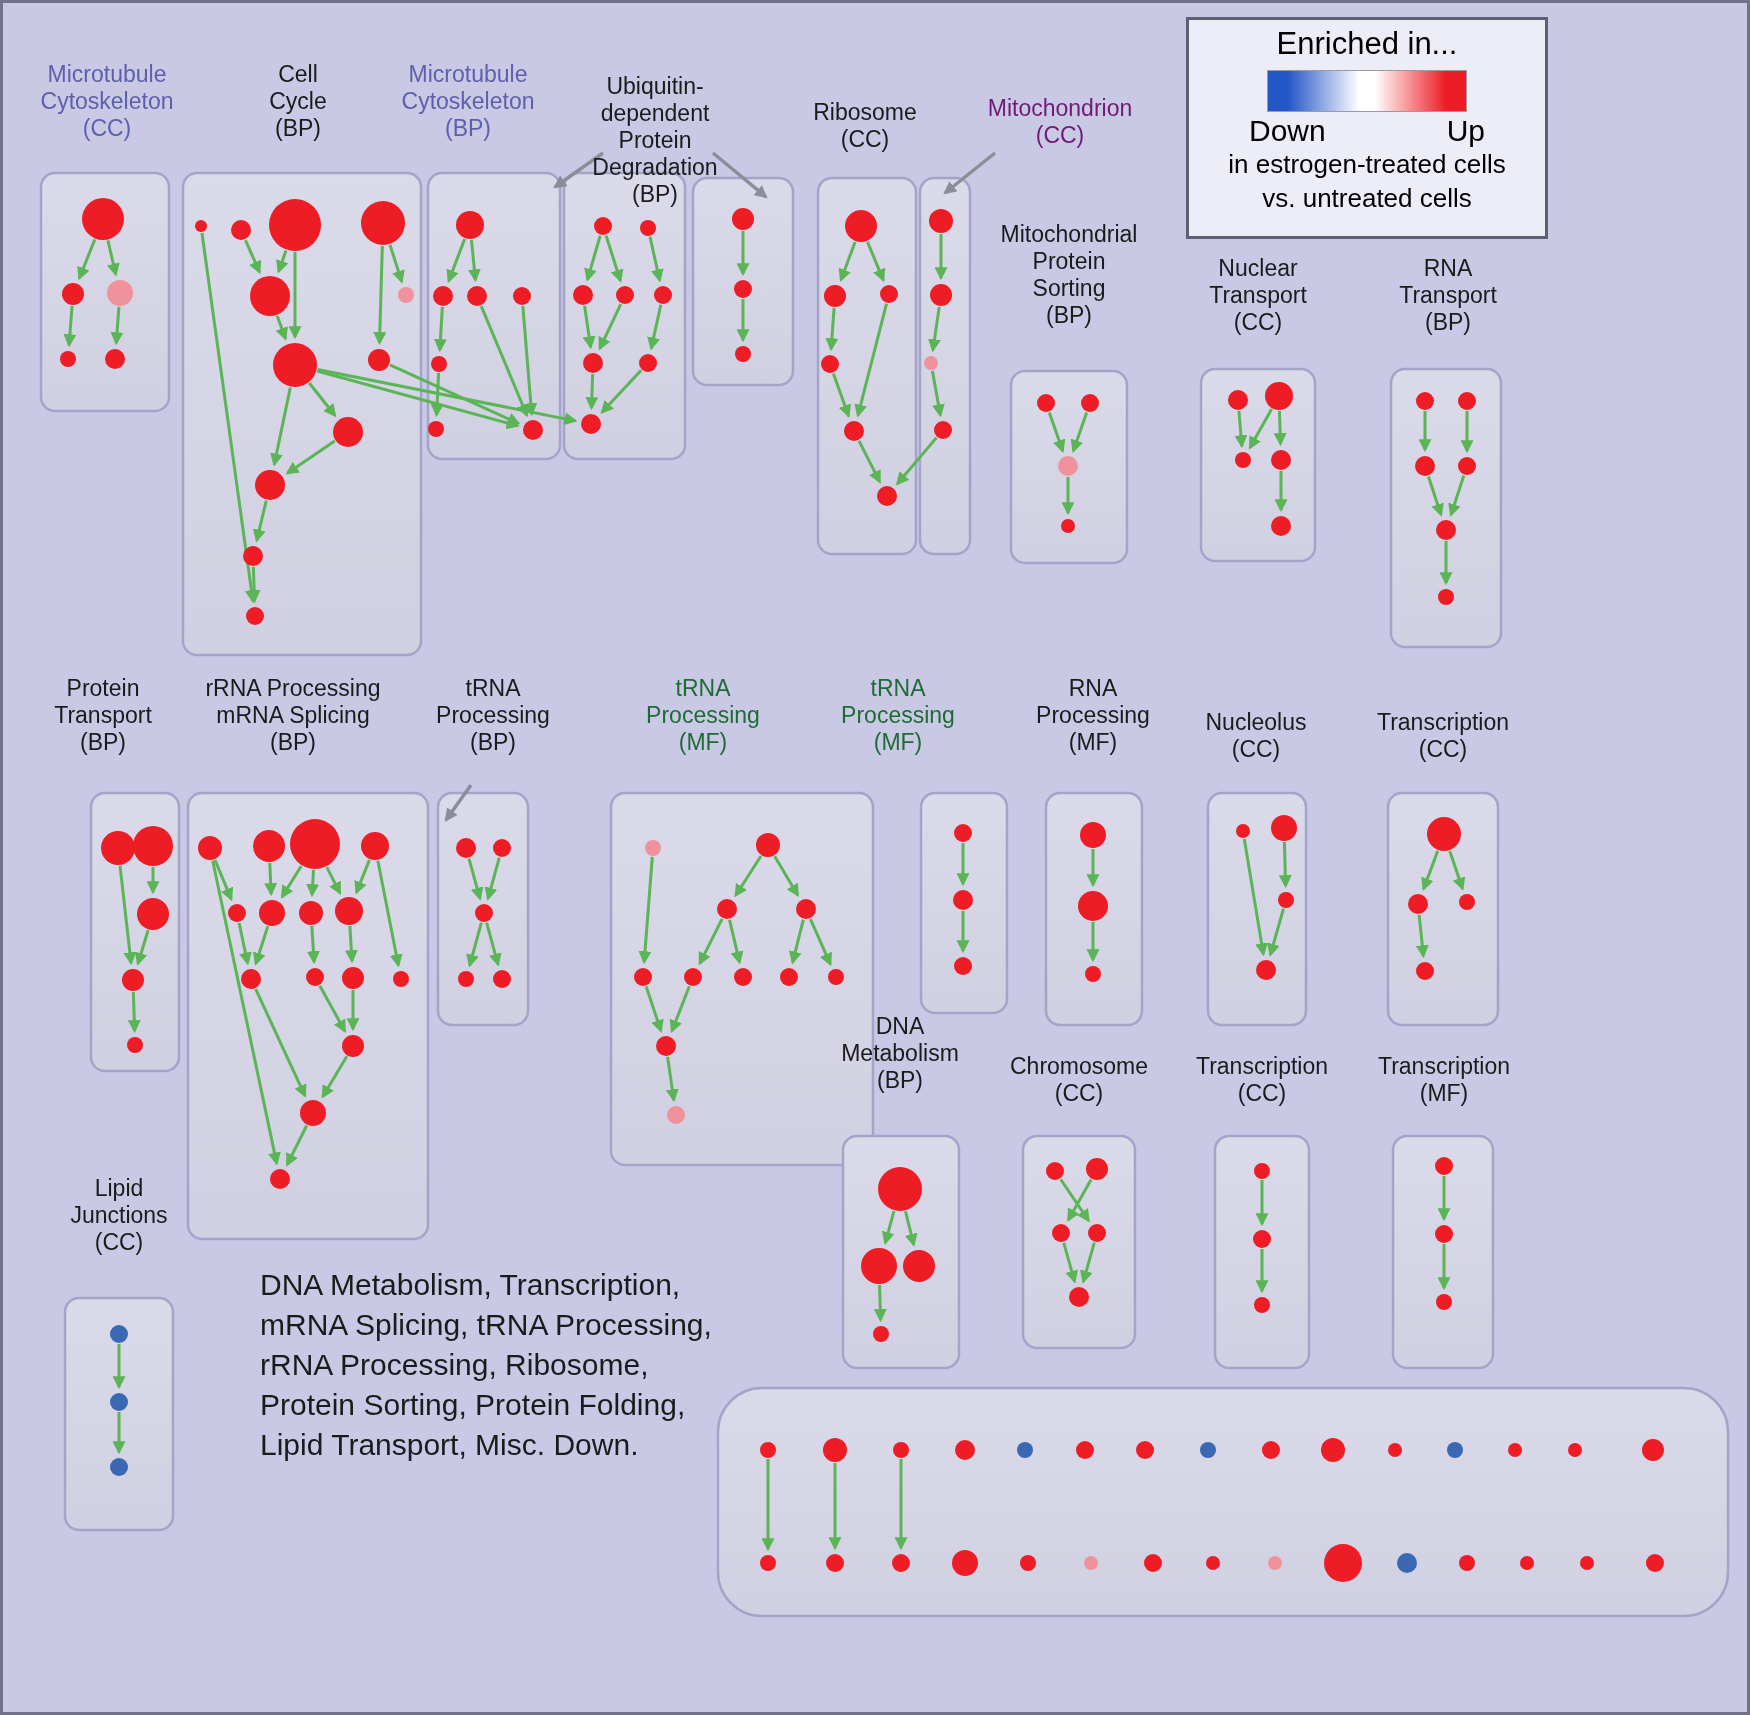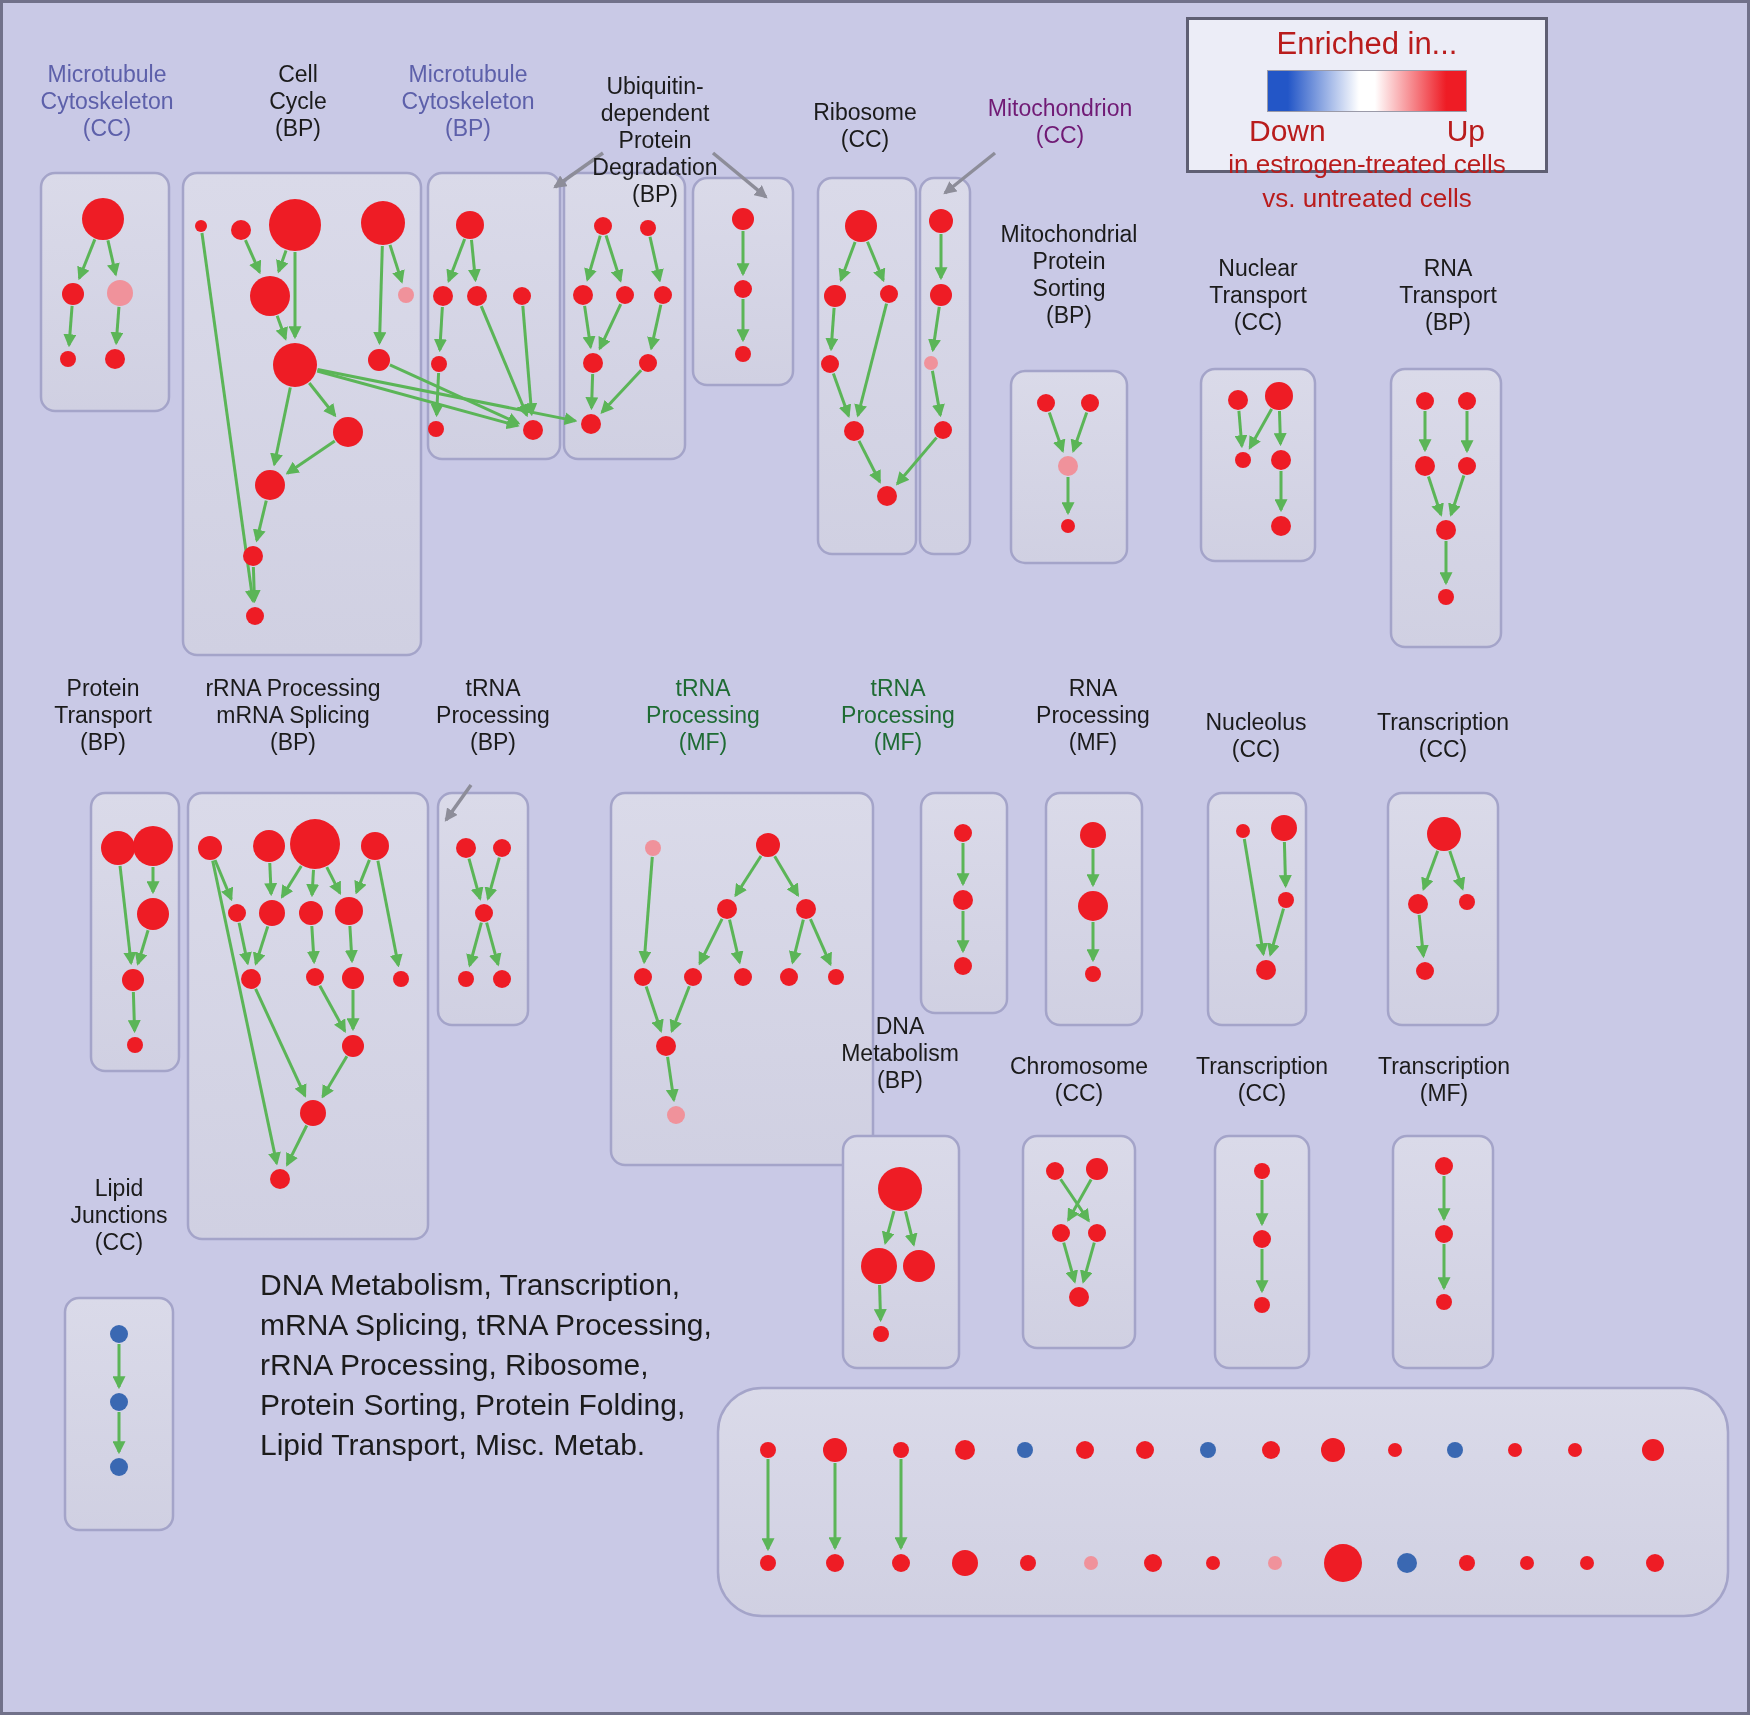--- a/index.html
+++ b/index.html
@@ -3,22 +3,22 @@
 <meta charset="utf-8">
 <style>
   html,body{margin:0;padding:0;background:#ffffff;}
   #canvas{position:relative;width:1750px;height:1715px;border:3px solid #71718a;
           box-sizing:border-box;overflow:hidden;font-family:"Liberation Sans",sans-serif;}
   #diagram{position:absolute;left:0;top:0;}
   #labels,#footnote{position:absolute;left:0;top:0;width:0;height:0;}
   .grp-label{position:absolute;transform:translateX(-50%);text-align:center;
              font-size:23px;line-height:1.17;white-space:nowrap;}
   #footnote-block{position:absolute;font-size:30px;line-height:1.33;white-space:nowrap;}
-  #legend{position:absolute;left:1183px;top:14px;width:362px;height:156px;
-          border:3px solid #5f5f73;box-sizing:border-box;text-align:center;color:#b91c1c;}
+  #legend{position:absolute;left:1183px;top:14px;width:362px;height:222px;
+          border:3px solid #5f5f73;box-sizing:border-box;text-align:center;color:#000000;}
   .legend-title{font-size:31px;margin-top:6px;}
   .legend-bar{width:200px;height:42px;margin:8px auto 2px auto;border:1px solid #9a9aa8;box-sizing:border-box;}
   .legend-ends{display:flex;justify-content:space-between;width:236px;margin:0 auto;font-size:30px;}
   .legend-sub{font-size:26px;line-height:1.3;}
 </style>
 </head>
 <body>
 
 <div id="canvas" style="background: rgb(201, 201, 230); border-color: rgb(113, 113, 138);">
   <svg id="diagram" width="1750" height="1715" viewBox="0 0 1750 1715">
@@ -446,21 +446,21 @@
         <div>Junctions</div>
         <div>(CC)</div>
       </div>
     </div>
   <div id="footnote">
       <div id="footnote-block" style="left: 257px; top: 1262px; color: rgb(27, 27, 27);">
         <div>DNA Metabolism, Transcription,</div>
         <div>mRNA Splicing, tRNA Processing,</div>
         <div>rRNA Processing, Ribosome,</div>
         <div>Protein Sorting, Protein Folding,</div>
-        <div>Lipid Transport, Misc. Metab.</div>
+        <div>Lipid Transport, Misc. Down.</div>
       </div>
     </div>
   <div id="legend" style="background: rgb(236, 237, 247); border-color: rgb(95, 95, 115);">
     <div class="legend-title">Enriched in...</div>
     <div class="legend-bar" id="legend-bar" style="background: linear-gradient(to right, rgb(35, 86, 199) 0%, rgb(35, 86, 199) 10%, rgb(255, 255, 255) 46%, rgb(255, 255, 255) 54%, rgb(238, 28, 37) 90%, rgb(238, 28, 37) 100%);"></div>
     <div class="legend-ends">
       <span>Down</span>
       <span>Up</span>
     </div>
     <div class="legend-sub">in estrogen-treated cells</div>

